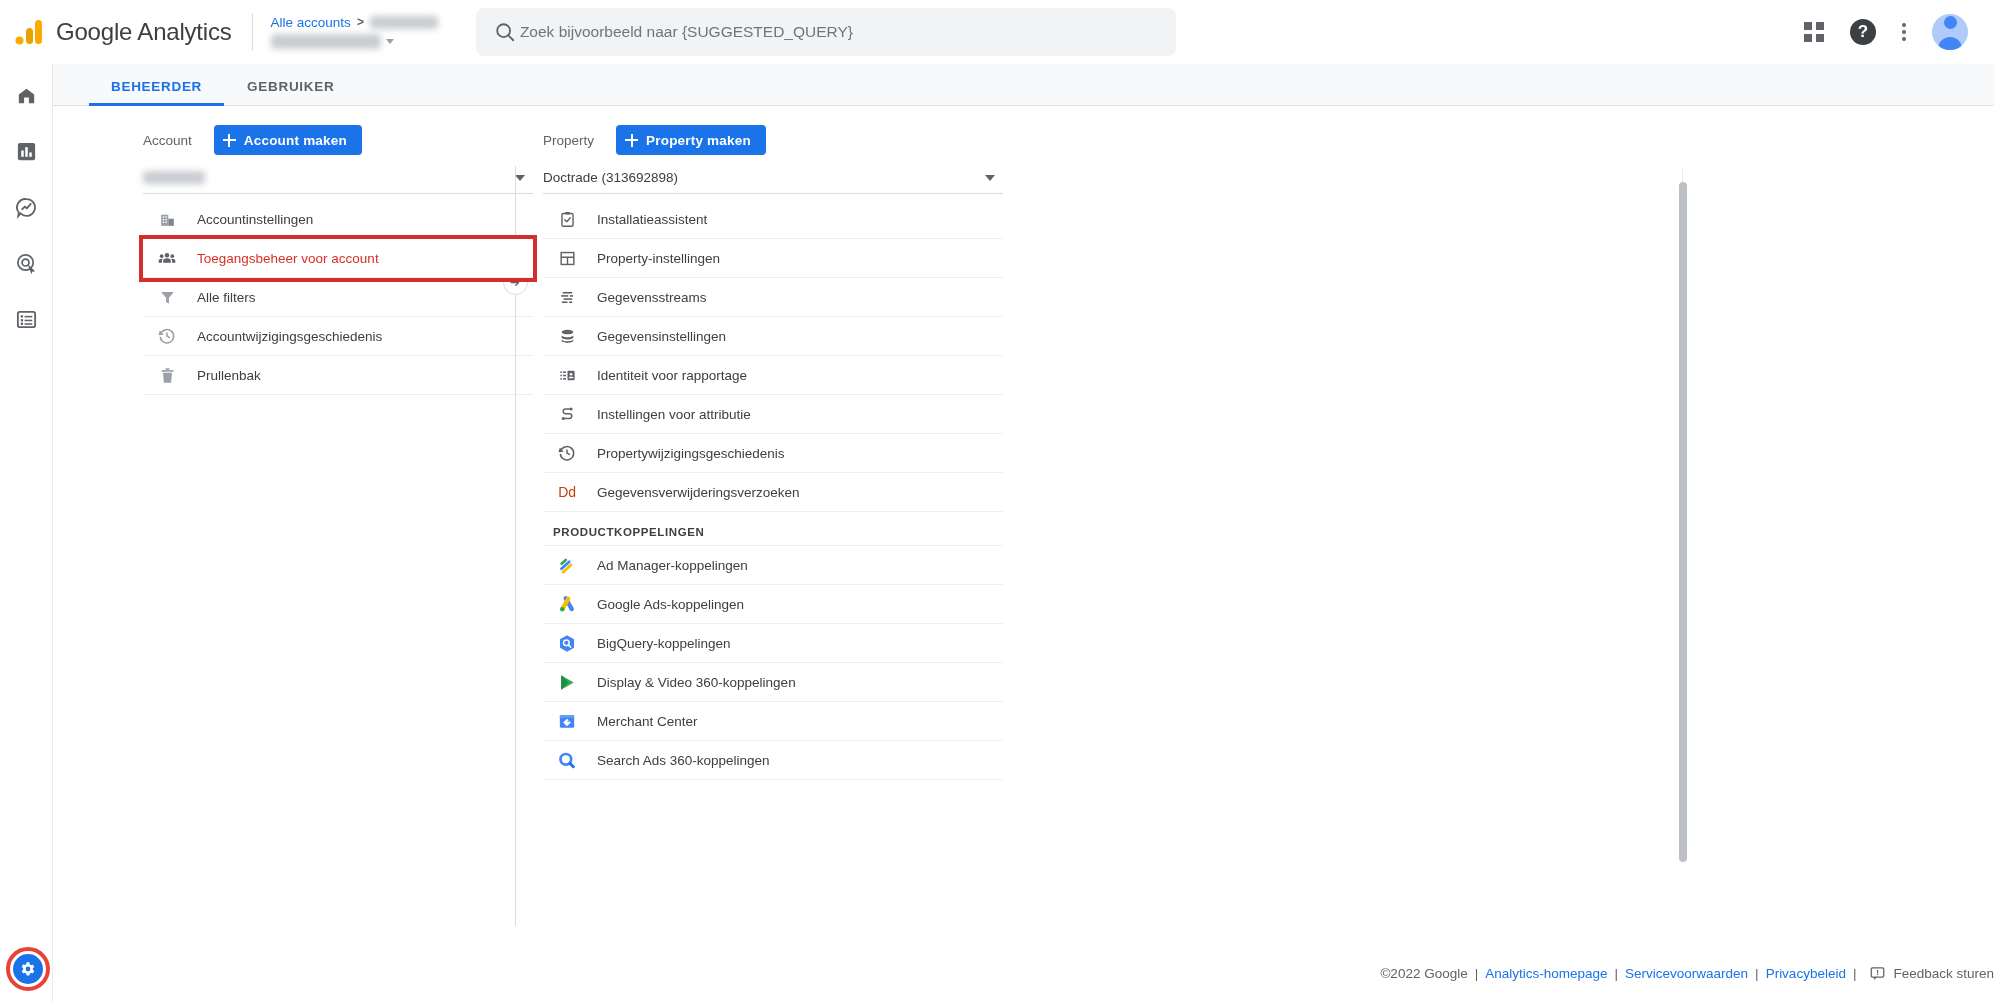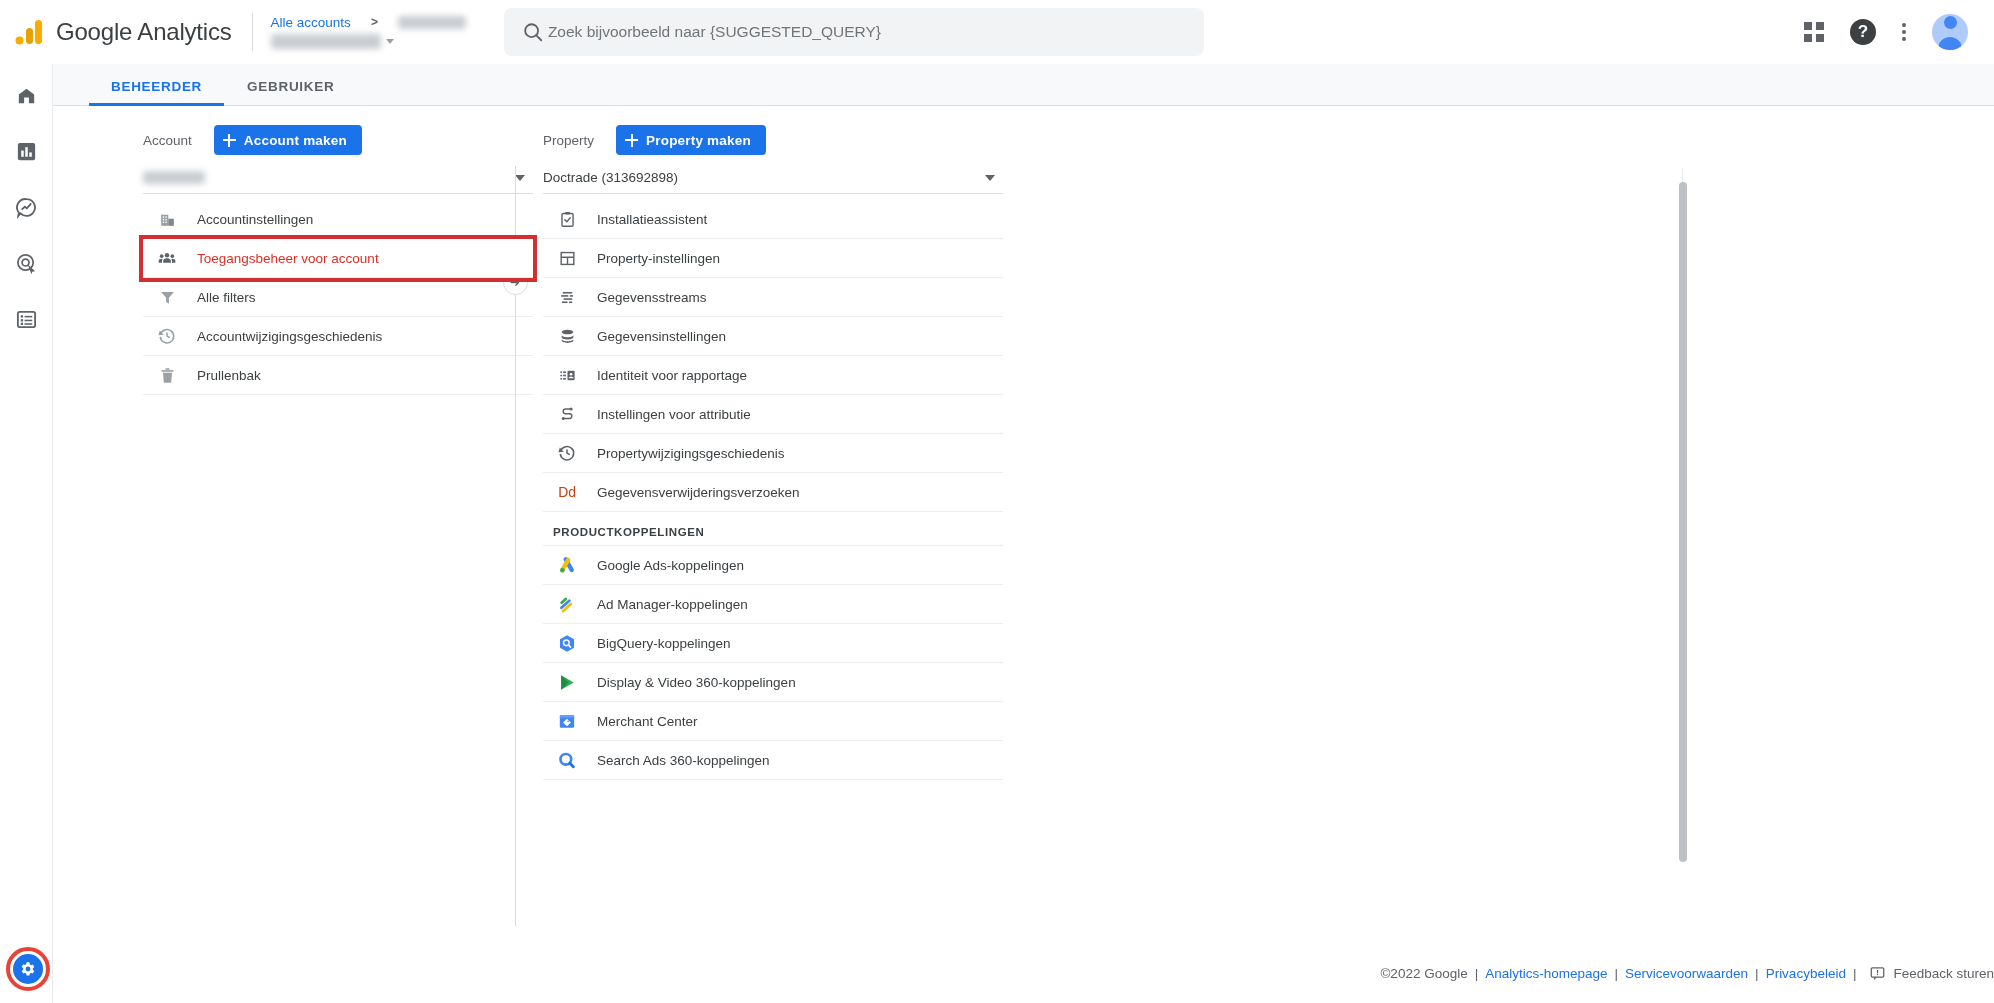--- a/index.html
+++ b/index.html
@@ -16,21 +16,21 @@
     position:absolute; top:0; left:0; width:1994px; height:64px;
     background:#fff; display:flex; align-items:center;
     border-bottom:1px solid #ffffff;
   }
   .ga-logo { width:30px; height:30px; margin-left:14px; margin-right:12px; flex:none; }
   .brand {
     font-size:24px; color:#3c4043; letter-spacing:-0.2px; white-space:nowrap;
   }
   .topdiv { width:1px; height:38px; background:#dadce0; margin:0 18px 0 20px; }
   .breadcrumbs { display:flex; flex-direction:column; justify-content:center; gap:4px; min-width:160px;}
-  .bc-row1 { display:flex; align-items:center; gap:20px; font-size:13.5px; color:#1a73e8; }
+  .bc-row1 { display:flex; align-items:center; gap:6px; font-size:13.5px; color:#1a73e8; }
   .bc-row1 .sep { color:#5f6368; font-size:12px; font-weight:bold;}
   .blurbox { background:#c9ccd1; border-radius:3px; filter: blur(3.2px); }
   .b1 { width:68px; height:13px; }
   .b2 { width:110px; height:15px; }
   .bc-row2 { display:flex; align-items:center; gap:5px; }
   .caret-sm {
     width:0;height:0;border-left:4px solid transparent;border-right:4px solid transparent;
     border-top:5px solid #9aa0a6;
   }
   .searchwrap {
@@ -448,37 +448,37 @@
           <div class="menu-item">
             <span class="ico dd-badge">Dd</span>
             <span>Gegevensverwijderingsverzoeken</span>
           </div>
 
           <div class="section-head">PRODUCTKOPPELINGEN</div>
 
           <div class="menu-item">
             <span class="ico">
               <svg width="21" height="21" viewBox="0 0 24 24">
+                <rect x="2" y="10" width="16" height="3.4" rx="1.7" fill="#4285f4" transform="rotate(-42 10 11.7)"></rect>
+                <rect x="4" y="14" width="16" height="3.4" rx="1.7" fill="#fbbc04" transform="rotate(-42 12 15.7)"></rect>
+                <rect x="3" y="6" width="10" height="3.2" rx="1.6" fill="#34a853" transform="rotate(-42 8 7.6)"></rect>
+              </svg>
+            </span>
+            <span>Ad Manager-koppelingen</span>
+          </div>
+
+          <div class="menu-item">
+            <span class="ico">
+              <svg width="21" height="21" viewBox="0 0 24 24">
                 <path fill="#4285f4" d="M12.6 3.2 20 16.2a2.6 2.6 0 0 1-4.5 2.6L8.1 5.8a2.6 2.6 0 0 1 4.5-2.6z"></path>
                 <path fill="#fbbc04" d="M11.3 3.8 4.1 16.3a2.6 2.6 0 0 0 4.5 2.6L15.8 6.4a2.6 2.6 0 0 0-4.5-2.6z"></path>
                 <circle cx="6.4" cy="17.6" r="2.7" fill="#34a853"></circle>
               </svg>
             </span>
             <span>Google Ads-koppelingen</span>
-          </div>
-
-          <div class="menu-item">
-            <span class="ico">
-              <svg width="21" height="21" viewBox="0 0 24 24">
-                <rect x="2" y="10" width="16" height="3.4" rx="1.7" fill="#4285f4" transform="rotate(-42 10 11.7)"></rect>
-                <rect x="4" y="14" width="16" height="3.4" rx="1.7" fill="#fbbc04" transform="rotate(-42 12 15.7)"></rect>
-                <rect x="3" y="6" width="10" height="3.2" rx="1.6" fill="#34a853" transform="rotate(-42 8 7.6)"></rect>
-              </svg>
-            </span>
-            <span>Ad Manager-koppelingen</span>
           </div>
 
           <div class="menu-item">
             <span class="ico">
               <svg width="21" height="21" viewBox="0 0 24 24">
                 <path fill="#4285f4" d="M12 2.2 20.4 7v10L12 21.8 3.6 17V7z"></path>
                 <circle cx="11.2" cy="11.2" r="3.4" fill="none" stroke="#fff" stroke-width="1.7"></circle>
                 <path stroke="#fff" stroke-width="1.9" stroke-linecap="round" d="m13.7 13.8 2.6 2.6"></path>
               </svg>
             </span>

